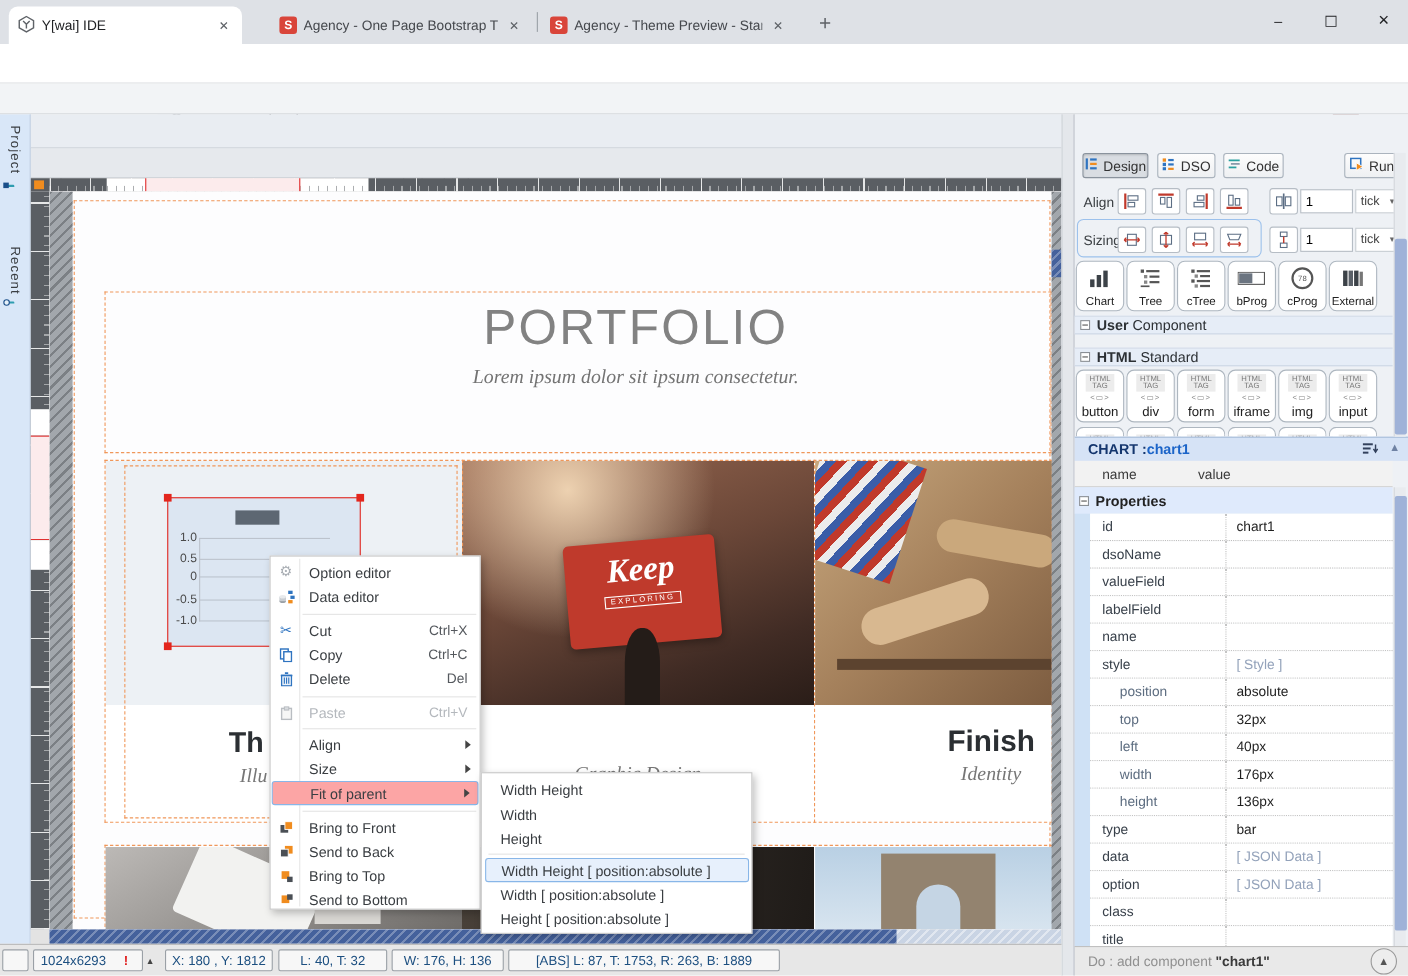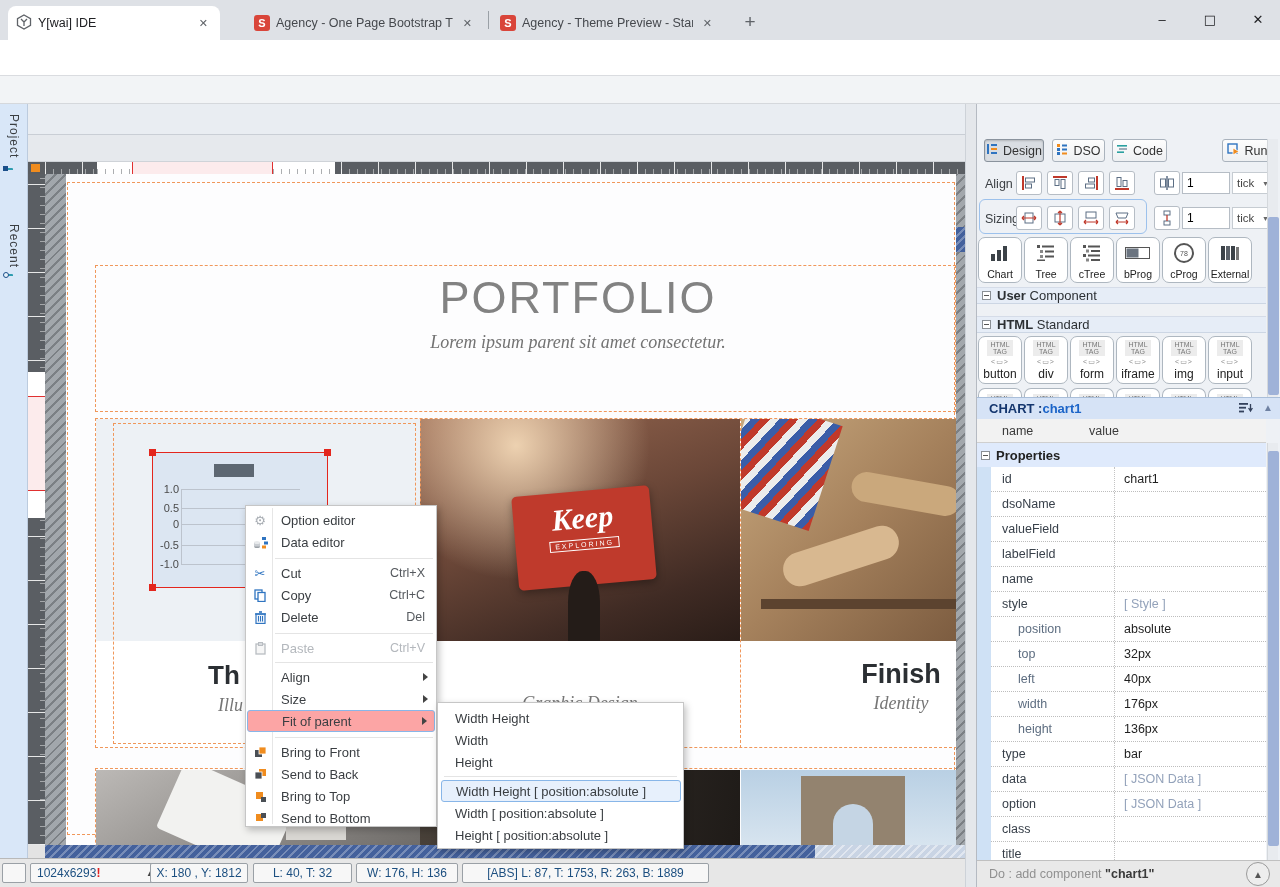--- a/index.html
+++ b/index.html
@@ -245,21 +245,21 @@
   </div>
   <div class="a" style="left:0;top:683px;width:17px;height:13px;background:#e3e3e3"></div>
 
   <div class="a" id="pagearea">
 
     <div class="a hatch" style="left:0;top:0;width:21px;height:671px"></div>
 
     <div class="a dash" style="left:22px;top:8px;width:888px;height:653px"></div>
     <div class="a dash" style="left:50px;top:91px;width:861px;height:147px"></div>
     <div class="a" id="pgtitle" style="left:233px;top:98px;width:600px">PORTFOLIO</div>
-    <div class="a" id="pgsub" style="left:233px;top:158px;width:600px">Lorem ipsum parent sit amet consectetur.</div>
+    <div class="a" id="pgsub" style="left:233px;top:158px;width:600px">Lorem ipsum dolor sit ipsum consectetur.</div>
 
     <div class="a" style="left:51px;top:245px;width:324px;height:222px;background:#edf1f5"></div>
     <div class="a cardcap" style="left:51px;top:467px;width:324px;height:107px"></div>
     <div class="a photo" style="left:375px;top:245px;width:320px;height:222px;background:radial-gradient(circle at 30% 12%,rgba(255,230,195,.85),transparent 45%),linear-gradient(160deg,#9a6a52,#6b4738 45%,#402b24 78%,#2a1d18)">
       <div style="position:absolute;left:95px;top:72px;width:138px;height:94px;background:#bf3a2c;border-radius:5px;transform:rotate(-5deg);box-shadow:0 3px 8px rgba(0,0,0,.35);text-align:center">
         <div style="font-family:'Liberation Serif',serif;font-style:italic;font-weight:bold;color:#fff;font-size:30px;margin-top:10px">Keep</div>
         <div style="display:inline-block;border:1px solid #fff;color:#fff;font-size:7px;letter-spacing:2px;padding:1px 5px;margin-top:3px">EXPLORING</div>
       </div>
       <div style="position:absolute;left:148px;top:152px;width:32px;height:70px;background:#241c18;border-radius:45% 45% 0 0"></div>
     </div>
@@ -769,21 +769,21 @@
 
 <div class="vstrack" style="left:1267px;top:139px;height:258px">
     <div class="vsthumb" style="left:0;top:78px;height:178px"></div>
   </div>
 <div class="vstrack" style="left:1267px;top:443px;height:417px">
     <div class="vsthumb" style="left:0;top:8px;height:395px"></div>
   </div>
 
 <div class="a" id="statusbar">
   <div class="sbox" style="left:2px;width:24px"></div>
-  <div class="sbox" style="left:30px;width:131px;justify-content:space-between;gap:0">
+  <div class="sbox" style="left:30px;width:100px;justify-content:space-between;gap:16px">
     <span>1024x6293</span>
     <span style="color:#e02020;font-weight:bold">!</span>
     <span style="margin-left:auto;color:#444;font-size:8px">▲</span>
   </div>
   <div class="sbox" style="left:150px;width:98px">X: 180 , Y: 1812</div>
   <div class="sbox" style="left:253px;width:99px">L: 40, T: 32</div>
   <div class="sbox" style="left:356px;width:102px">W: 176, H: 136</div>
   <div class="sbox" style="left:462px;width:247px">[ABS] L: 87, T: 1753, R: 263, B: 1889</div>
 </div>
 <div class="a" id="panelstatus">

